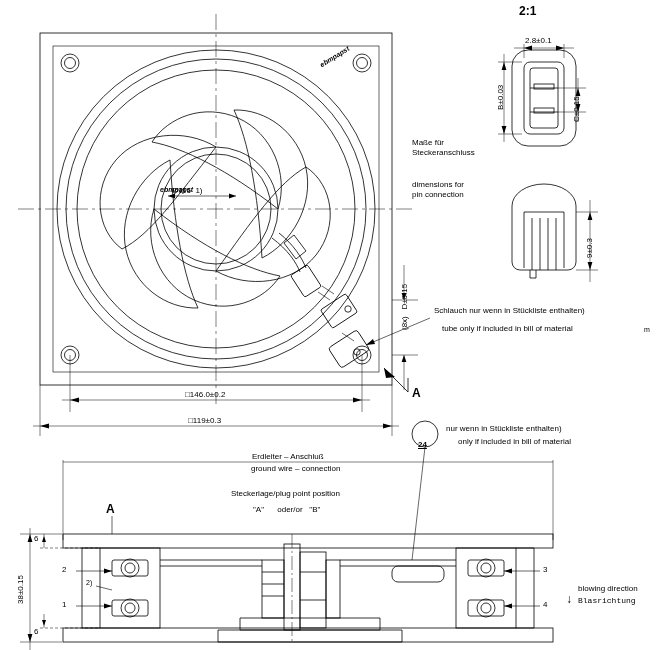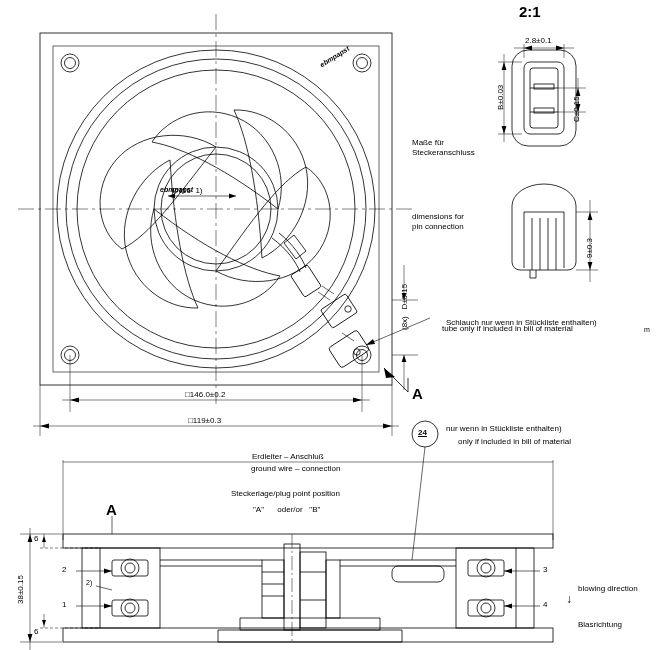--- a/index.html
+++ b/index.html
@@ -1,20 +1,20 @@
 <!DOCTYPE html>
 <html><head>
 <meta charset="utf-8">
 <style>
   html,body{margin:0;padding:0;background:#fff;}
   body{width:662px;height:650px;position:relative;overflow:hidden;
        font-family:"Liberation Sans", sans-serif;color:#000;}
   .stage{position:absolute;left:0;top:0;width:662px;height:650px;}
   svg{position:absolute;left:0;top:0;}
-  .lbl{position:absolute;font-size:15px;line-height:11px;white-space:pre;}
+  .lbl{position:absolute;font-size:12px;line-height:11px;white-space:pre;}
   .lbl.sm{font-size:8px;line-height:10px;}
   .lbl.xs{font-size:7px;line-height:9px;}
   .lbl.b{font-weight:bold;}
   .rot90{transform:rotate(-90deg);transform-origin:0 0;}
 </style>
 </head>
 <body>
 
 <div class="stage">
 
@@ -257,44 +257,44 @@
 <div class="lbl sm" style="left:185px;top:390px;">□146.0±0.2</div>
 <div class="lbl sm" style="left:188px;top:416px;">□119±0.3</div>
 
 <div class="lbl sm" style="left:525px;top:36px;">2.8±0.1</div>
 <div class="lbl sm rot90" style="left:496px;top:110px;">B±0.03</div>
 <div class="lbl sm rot90" style="left:572px;top:122px;">C±0.15</div>
 <div class="lbl sm rot90" style="left:585px;top:258px;">9±0.3</div>
 
 <div class="lbl sm" style="left:412px;top:138px;white-space:pre;">Maße für
 Steckeranschluss</div>
-<div class="lbl sm" style="left:412px;top:180px;white-space:pre;margin-top:32px;">dimensions for
+<div class="lbl sm" style="left:412px;top:180px;white-space:pre;">dimensions for
 pin connection</div>
 
-<div class="lbl sm" style="left:434px;top:318px;margin-left:12px;">Schlauch nur wenn in Stückliste enthalten)</div>
+<div class="lbl sm" style="left:434px;top:306px;">Schlauch nur wenn in Stückliste enthalten)</div>
 <div class="lbl sm" style="left:442px;top:324px;">tube only if included in bill of material</div>
 <div class="lbl xs" style="left:644px;top:325px;">m</div>
 
-<div class="lbl sm b" style="left:418px;top:428px;text-decoration:underline;">24</div>
+<div class="lbl sm b" style="left:418px;top:440px;text-decoration:underline;">24</div>
 <div class="lbl sm" style="left:446px;top:424px;">nur wenn in Stückliste enthalten)</div>
 <div class="lbl sm" style="left:446px;top:437px;margin-left:12px;">only if included in bill of material</div>
 
 <div class="lbl sm" style="left:252px;top:452px;">Erdleiter – Anschluß</div>
 <div class="lbl sm" style="left:251px;top:464px;">ground wire – connection</div>
 <div class="lbl sm" style="left:231px;top:489px;text-align:right;">Steckerlage/plug point position</div>
 <div class="lbl sm" style="left:253px;top:505px;">"A"      oder/or   "B"</div>
 
 <div class="lbl b" style="left:106px;top:504px;">A</div>
 <div class="lbl sm rot90" style="left:16px;top:604px;">38±0.15</div>
 <div class="lbl sm" style="left:34px;top:534px;">6</div>
 <div class="lbl sm" style="left:34px;top:627px;">6</div>
 
 <div class="lbl sm" style="left:62px;top:565px;">2</div>
 <div class="lbl xs" style="left:86px;top:578px;">2)</div>
 <div class="lbl sm" style="left:62px;top:600px;">1</div>
 <div class="lbl sm" style="left:543px;top:565px;">3</div>
 <div class="lbl sm" style="left:543px;top:600px;">4</div>
 
 <div class="lbl sm" style="left:566px;top:594px;font-size:12px;">↓</div>
-<div class="lbl sm" style="left:578px;top:620px;">Blasrichtung</div>
+<div class="lbl sm" style="left:578px;top:596px;font-family:Liberation Mono, monospace;">Blasrichtung</div>
 <div class="lbl sm" style="left:578px;top:584px;">blowing direction</div>
 
 </div>
 
 </body></html>

